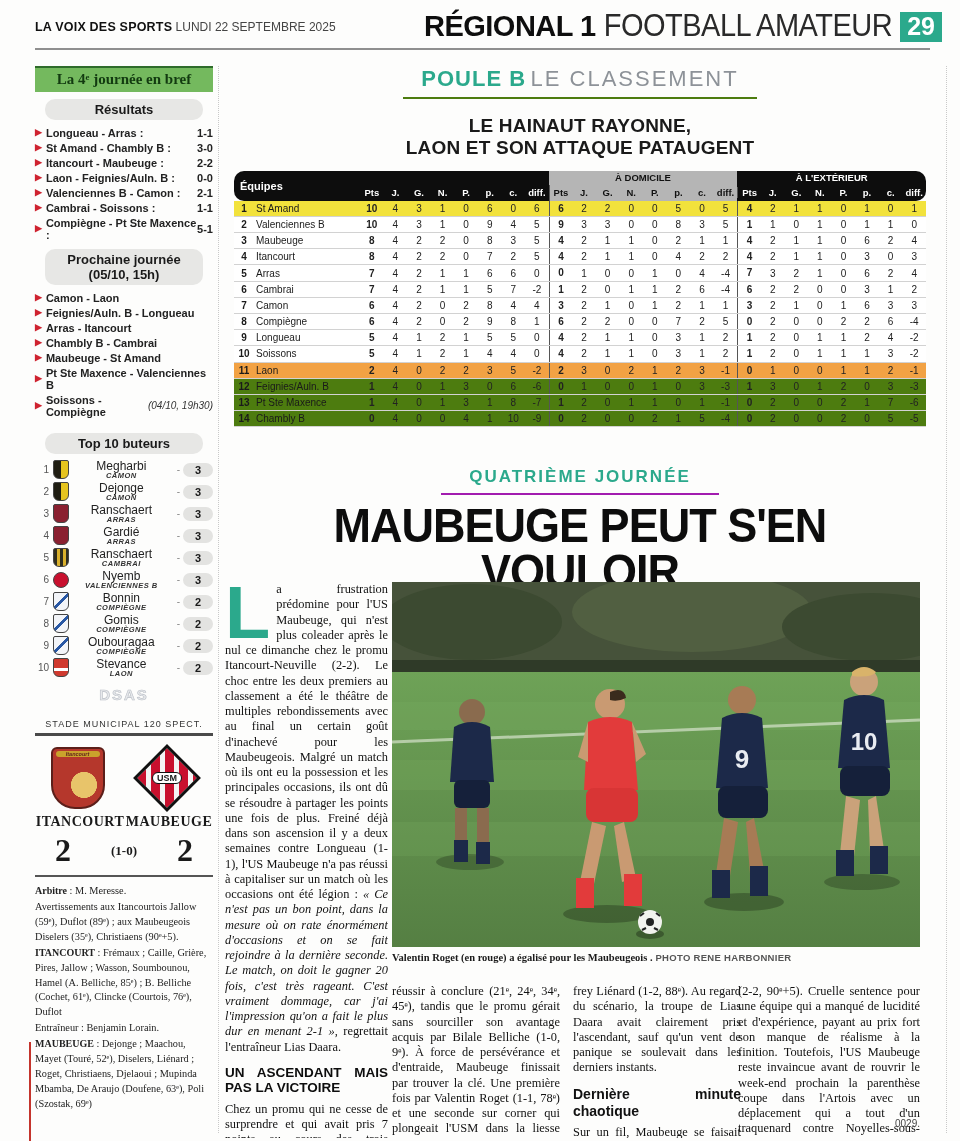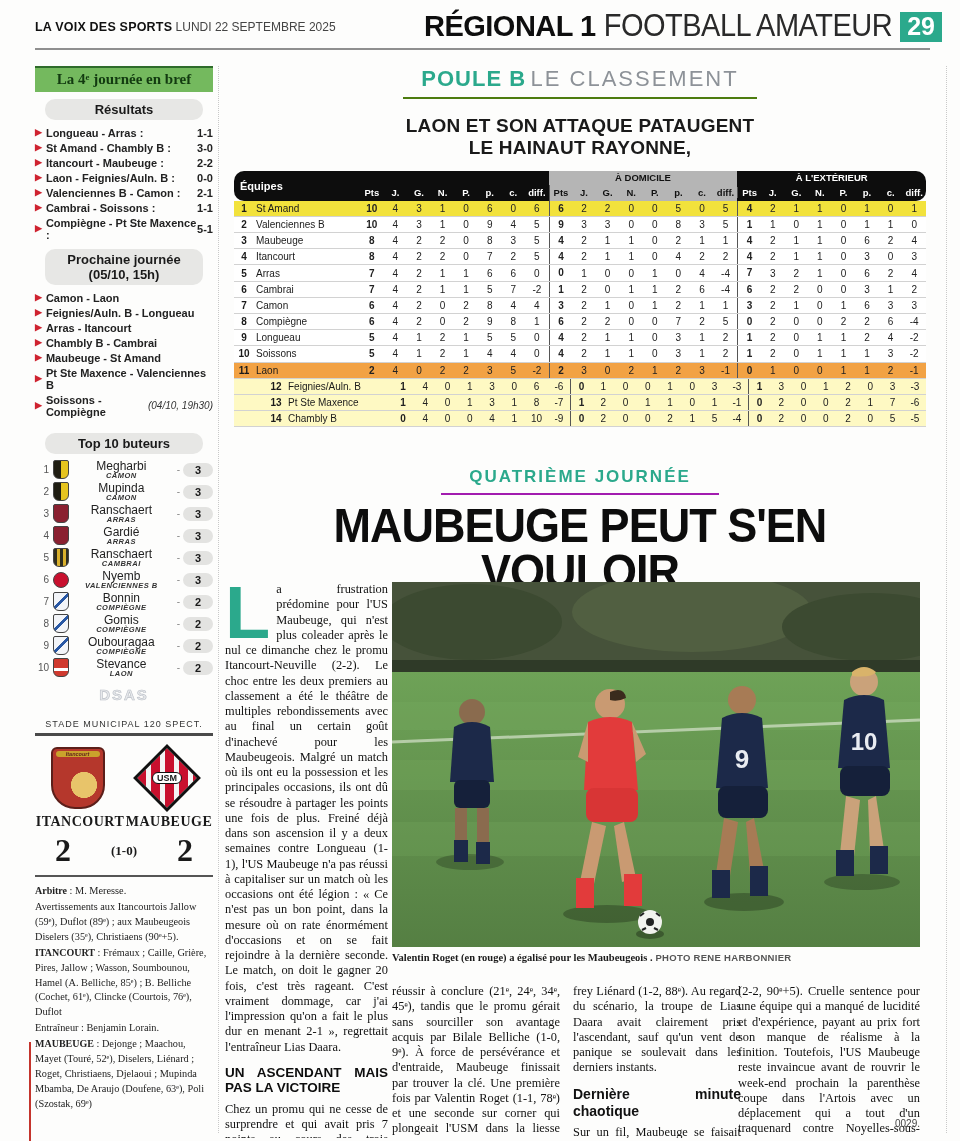--- a/index.html
+++ b/index.html
@@ -75,21 +75,21 @@
   .trow{display:grid;grid-template-columns:20px 106px repeat(24,1fr);align-items:center;}
   .thead{grid-template-rows:14px 16px;background:#0d0d0d;color:#fff;border-radius:10px;}
   .h-eq{grid-row:1/3;grid-column:1/3;display:flex;align-items:center;font-weight:700;font-size:11px;padding-left:6px;}
   .h-group{display:flex;align-items:center;justify-content:center;font-weight:700;font-size:9.5px;height:100%;}
   .h-dom{background:#b5b5b5;color:#111;}
   .h-lbl{text-align:center;font-weight:700;font-size:9.5px;align-self:center;}
   .h-lbl.gray{background:#b5b5b5;color:#111;height:100%;line-height:16px;}
   .tb .trow{height:15.2px;border-bottom:1px solid #d2d2d2;background:#fff;}
   .tb .trow.yellow{background:#f2e23c;}
   .tb .trow.orange{background:#f2a244;}
-  .tb .trow.red{background:#fef9c3;padding-left:32px;}
+  .tb .trow.red{background:#4d7c0f;}
   .c-rank{font-weight:700;text-align:center;}
   .c-team{padding-left:2px;font-size:10px;}
   .c-val{text-align:center;color:#222;}
   .c-val.pts{font-weight:700;}
   .c-val.sep{border-left:1px solid #555;height:100%;line-height:15px;}
   .thead .h-lbl.sep{border-left:1px solid #555;}
   
   .kicker2-wrap{text-align:center;margin-top:40px;}
   .kicker2{display:inline-block;color:#2ba98c;font-weight:800;font-size:17px;letter-spacing:2px;
            border-bottom:2px solid #a21caf;padding:0 28px 6px;}
@@ -99,21 +99,21 @@
   .article{position:absolute;top:516px;left:0;width:710px;height:560px;}
   .col{position:absolute;font-family:"Liberation Serif",serif;font-size:12.4px;line-height:1.23;
        text-align:justify;color:#111;overflow:hidden;}
   .col p{margin:0;}
   .col1{left:0;top:0;width:163px;height:556px;}
   .col2{left:167px;top:402px;width:168px;height:154px;}
   .col3{left:348px;top:402px;width:168px;height:154px;}
   .col4{left:513px;top:402px;width:182px;height:154px;}
   .dropcap{float:left;color:#2ba98c;font-family:"Liberation Sans",sans-serif;font-weight:700;
            font-size:74px;line-height:.72;margin:4px 6px 0 0;}
-  .quote{}
+  .quote{font-style:italic;}
   .subhead1{font-family:"Liberation Sans",sans-serif;font-weight:800;font-size:13.5px;line-height:1.15;
             margin:10px 0 6px;color:#0d0d0d;}
   .subhead2{font-family:"Liberation Sans",sans-serif;font-weight:800;font-size:14px;margin:10px 0 5px;}
   .photo{position:absolute;left:167px;top:0;width:528px;height:365px;background:#5d8f4e;overflow:hidden;}
   .caption{position:absolute;left:167px;top:369px;width:528px;font-size:10.5px;}
   .cap-text{font-family:"Liberation Serif",serif;font-weight:700;}
   .cap-credit{font-weight:700;color:#555;font-size:9.5px;letter-spacing:.3px;}
   .footer-code{position:absolute;right:40px;top:1118px;font-size:10px;color:#444;padding-left:8px;}
   .edge-mark{position:absolute;left:29px;top:1042px;width:2px;height:99px;background:#c4342c;}
 </style>
@@ -218,21 +218,21 @@
             <div class="sc-name">Megharbi</div>
             <div class="sc-club">CAMON</div>
           </span>
           <span class="sc-dash">-</span>
           <span class="sc-goals">3</span>
         </div>
         <div class="sc-row">
           <span class="sc-rank">2</span>
           <span class="crest camon"></span>
           <span class="sc-mid">
-            <div class="sc-name">Mupinda</div>
+            <div class="sc-name">Dejonge</div>
             <div class="sc-club">CAMON</div>
           </span>
           <span class="sc-dash">-</span>
           <span class="sc-goals">3</span>
         </div>
         <div class="sc-row">
           <span class="sc-rank">3</span>
           <span class="crest arras"></span>
           <span class="sc-mid">
             <div class="sc-name">Ranschaert</div>
@@ -349,22 +349,22 @@
   </aside>
 
   <main class="main">
     <div class="kicker-wrap">
       <span class="kicker-inner">
         <span class="k-bold">POULE B</span>
         <span class="k-light">LE CLASSEMENT</span>
       </span>
     </div>
     <div class="headline-sm">
+      <div>LE HAINAUT RAYONNE,</div>
       <div>LAON ET SON ATTAQUE PATAUGENT</div>
-      <div>LE HAINAUT RAYONNE,</div>
     </div>
 
     <div class="tbl" id="standings">
         <div class="trow thead">
           <div class="h-eq">Équipes</div>
           <div class="h-group" style="grid-area: 1 / 3 / auto / 11;"></div>
           <div class="h-group h-dom" style="grid-area: 1 / 11 / auto / 19;">À DOMICILE</div>
           <div class="h-group" style="grid-area: 1 / 19 / auto / 27;">À L'EXTÉRIEUR</div>
           <div class="h-lbl" style="grid-area: 2 / 3;">Pts</div>
           <div class="h-lbl" style="grid-area: 2 / 4;">J.</div>

